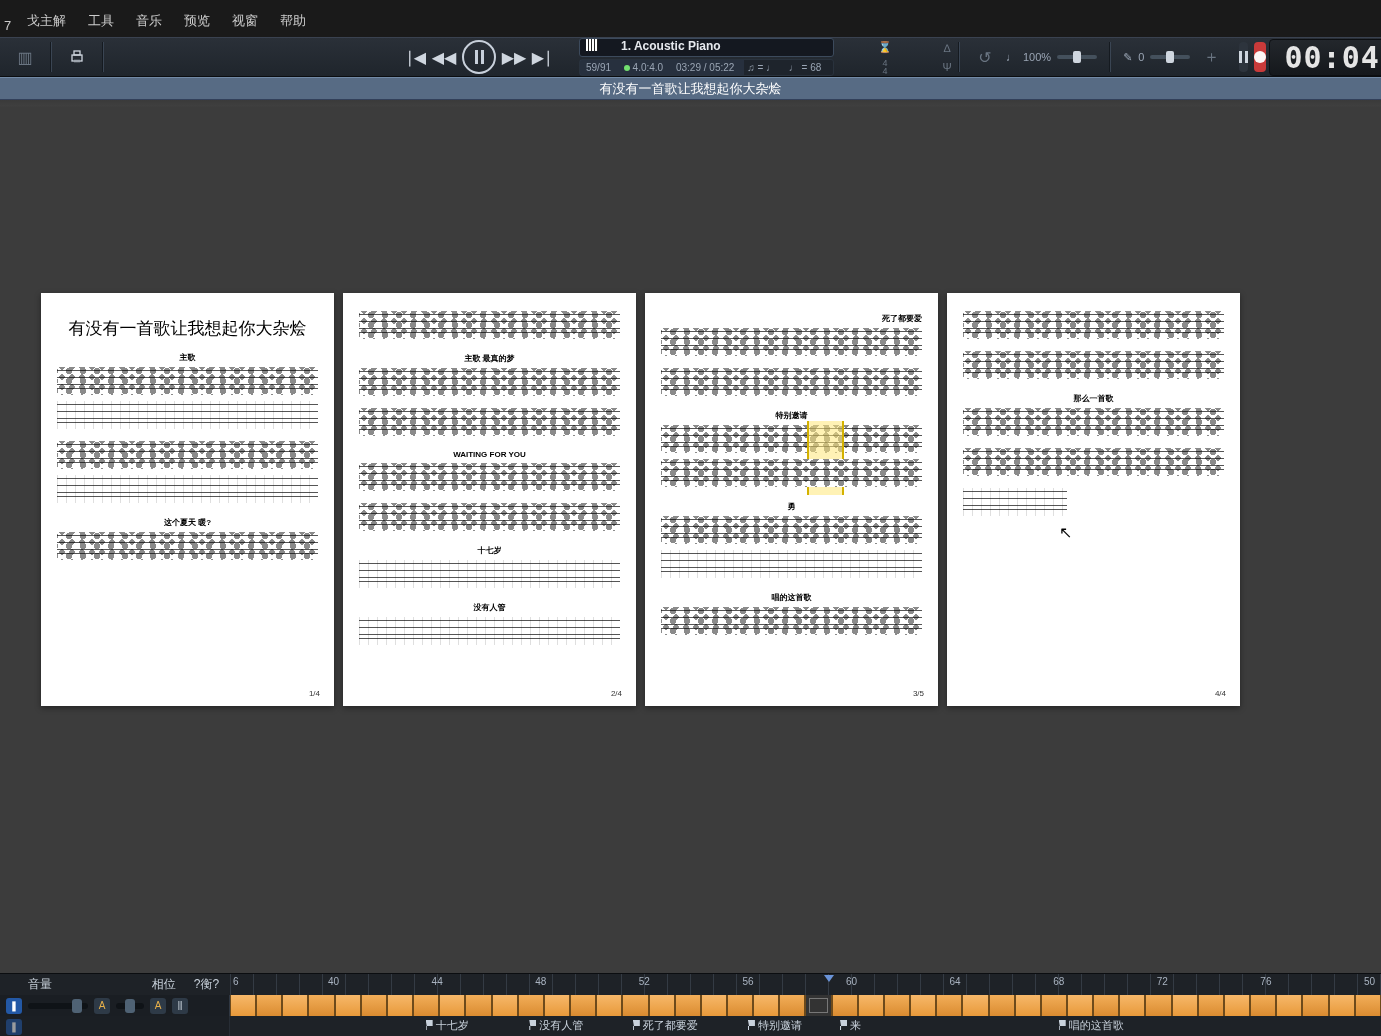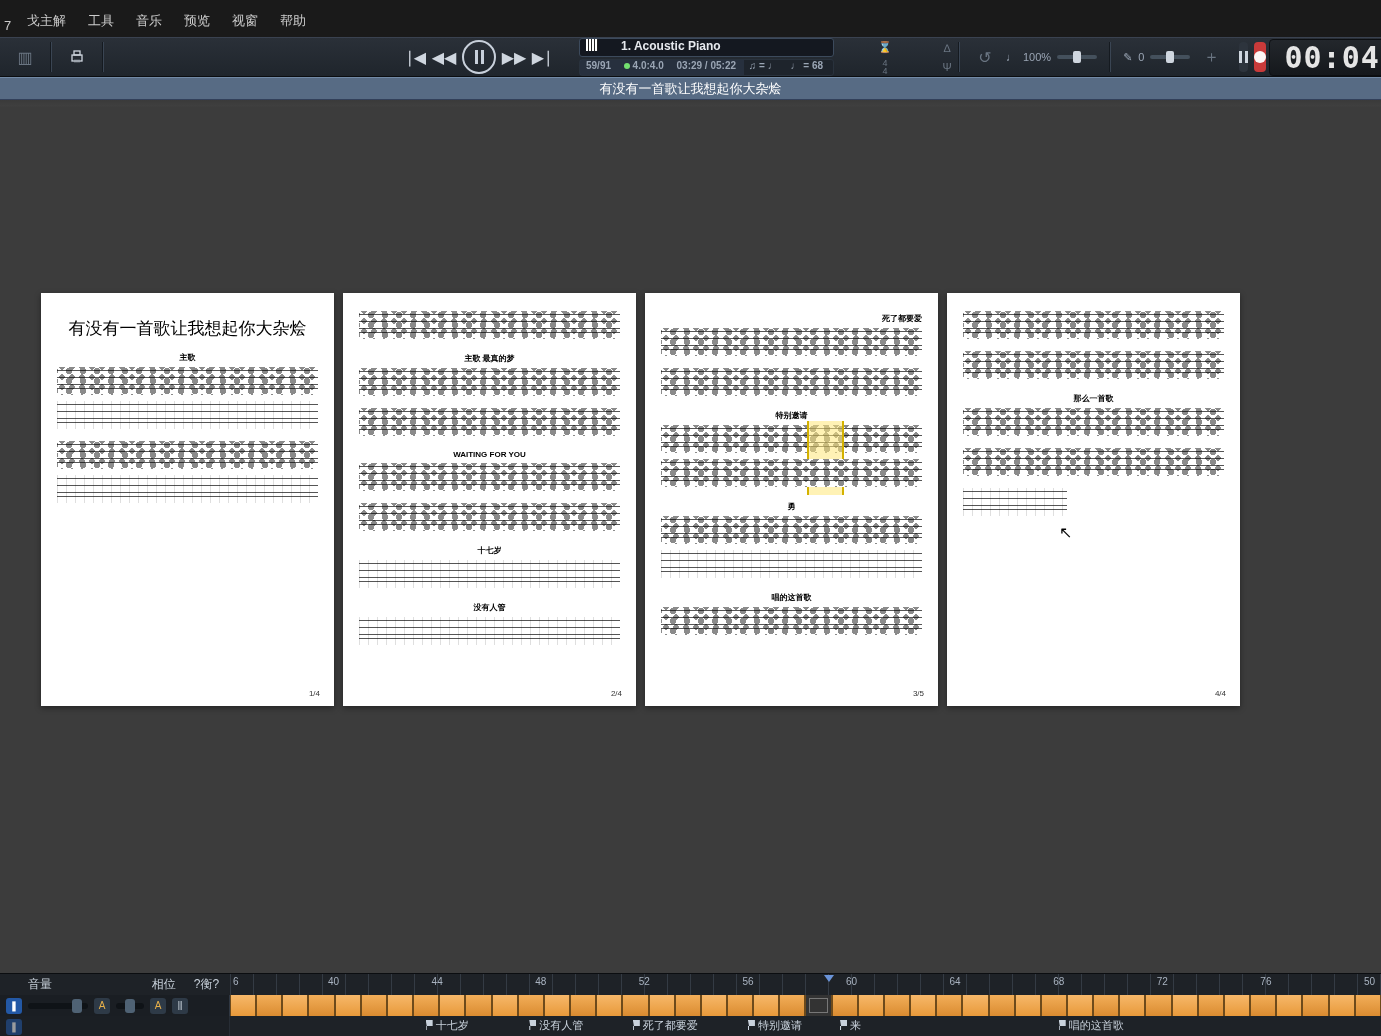--- a/index.html
+++ b/index.html
@@ -46,23 +46,23 @@
 
   
   .track-panel { flex: 0 0 270px; display: flex; flex-direction: column; gap: 2px; padding-left: 15px; }
   .track-head {
     display: flex; align-items: flex-start; gap: 23px;
     background: #141820; border: 1px solid #3c4a5c; border-radius: 3px;
     height: 19px; padding: 0 6px; color: #e6e9ee; font-size: 12px; font-weight: bold;
   }
   .track-head .keys { width: 12px; height: 12px; background: repeating-linear-gradient(90deg,#fff 0 2px,#222 2px 3px); }
   .track-info {
-    position: relative; height: 17px; display: flex; align-items: flex-start;
+    position: relative; height: 17px; display: flex; align-items: center;
     font-size: 10px; color: #9aa5b4; padding: 0 6px;
-    background: #1e242c; border: 1px solid #29323d; border-radius: 3px; font-weight: bold;
+    background: #1e242c; border: 1px solid #29323d; border-radius: 3px;
   }
   .track-info .sp { margin: 0 5px; }
   .track-info .prog { position: absolute; left: 0; top: 0; bottom: 0; width: 65%; background: #2f3c4f; opacity: 0.5; }
   .track-info .txt { position: relative; }
   .green-dot { width: 6px; height: 6px; background: #73e06f; border-radius: 50%; display: inline-block; }
   .side-icons { display: flex; flex-direction: column; gap: 1px; padding-left: 40px; }
   .side-icons .ico-btn { width: 18px; height: 18px; font-size: 11px; }
 
   
   .slider {
@@ -315,20 +315,26 @@
           </div>
         </div>
       <div class="staff-block">
           <div class="grand-staff">
             <div class="dense"></div>
           </div>
           <div class="grand-staff">
             <div class="notes"></div>
           </div>
         </div>
+      <div class="staff-block">
+          <div class="staff-caption">这个夏天 暖?</div>
+          <div class="grand-staff">
+            <div class="dense"></div>
+          </div>
+        </div>
       <div class="page-number">1/4</div>
     </div>
 
     <div class="page">
       <div class="staff-block" style="margin-top:18px">
           <div class="grand-staff">
             <div class="dense"></div>
           </div>
         </div>
       <div class="staff-block">

